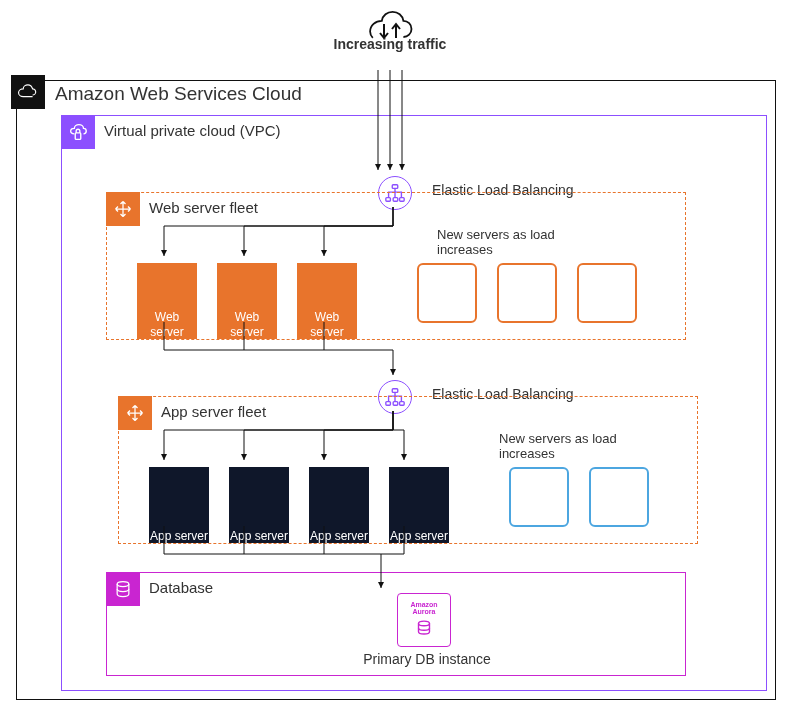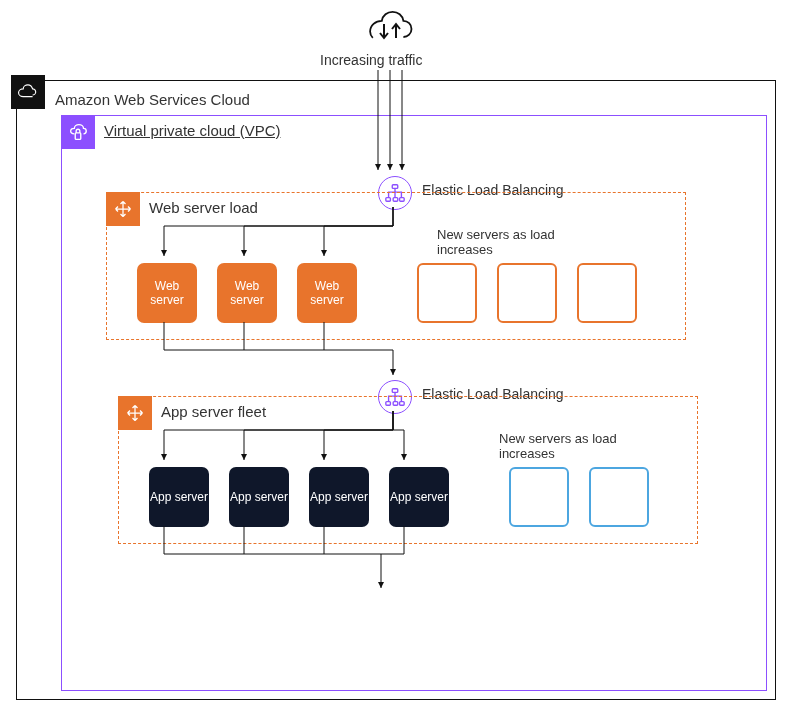--- a/index.html
+++ b/index.html
@@ -24,60 +24,60 @@
     pointer-events: none;
   }
   .cloud-icon {
     position: absolute;
     left: 350px; top: 0;
     width: 60px; height: 40px;
     text-align: center;
   }
   .inc-label {
     position: absolute;
-    left: 310px; top: 42px;
+    left: 310px; top: 26px;
     width: 140px;
-    text-align: left;
+    text-align: center;
+    font-weight: bold;
   }
   .aws-box {
     position: absolute;
     left: 6px; top: 70px;
     width: 760px; height: 620px;
     border: 1px solid #111;
   }
   .aws-badge {
     position: absolute;
     left: -6px; top: -6px;
     width: 34px; height: 34px;
     background: #111;
     display: flex; align-items: center; justify-content: center;
   }
   .aws-title {
     position: absolute;
-    left: 38px; top: 10px;
-    font-size: 15px;
+    left: 38px; top: 2px;
+    font-size: 19px;
   }
   .vpc-box {
     position: absolute;
     left: 44px; top: 34px;
     width: 706px; height: 576px;
     border: 1px solid #8C4FFF;
   }
   .vpc-badge {
     position: absolute;
     left: -1px; top: -1px;
     width: 34px; height: 34px;
     background: #8C4FFF;
     display:flex; align-items:center; justify-content:center;
   }
   .vpc-title {
     position: absolute;
     left: 42px; top: 6px;
     font-size: 15px;
-    text-decoration: underline;
   }
   .fleet-box {
     position: absolute;
     border: 1.5px dashed #E8742C;
   }
   .fleet-badge {
     position: absolute;
     left: -1px; top: -1px;
     width: 34px; height: 34px;
     background: #E8742C;
@@ -114,28 +114,29 @@
     border: 1.5px solid #8C4FFF;
     border-radius: 50%;
     background: #fff;
     display:flex;align-items:center;justify-content:center;
   }
   .elb1 { left: 316px; top: 60px; }
   .elb2 { left: 316px; top: 264px; }
   .elb-label {
     position: absolute;
     font-size: 14px;
+    margin-left: 10px;
   }
   .elb-label1 { left: 360px; top: 66px; }
   .elb-label2 { left: 360px; top: 270px; }
   .srv {
     position: absolute;
-    width: 60px; height: 60px;
-    border-radius: 7px;
-    display:flex;align-items:center;justify-content:center;
+    width: 60px; height: 76px;
+    border-radius: 0;
+    display:flex;align-items:flex-end;justify-content:center;
     text-align:center;
     color:#fff;
     font-size:12px;
     line-height:1.2;
   }
   .orange { background:#E8742C; }
   .blue { background:#0f172a; }
   .ghost {
     position:absolute;
     width:60px;height:60px;border-radius:6px;
@@ -207,21 +208,21 @@
           </svg>
       </div>
       <div class="elb-label elb-label1">Elastic Load Balancing</div>
 
       <div class="fleet-box web-fleet">
         <div class="fleet-badge">
           <svg width="20" height="20" viewBox="0 0 24 24">
               <path d="M12 3v18M3 12h18M12 3l-3 3M12 3l3 3M12 21l-3-3M12 21l3-3M3 12l3-3M3 12l3 3M21 12l-3-3M21 12l-3 3" stroke="#fff" stroke-width="1.5" fill="none"></path>
             </svg>
         </div>
-        <div class="fleet-title">Web server load</div>
+        <div class="fleet-title">Web server fleet</div>
         <div class="srv orange" style="left:30px;top:70px">
             <span>Web server</span>
           </div>
         <div class="srv orange" style="left:110px;top:70px">
             <span>Web server</span>
           </div>
         <div class="srv orange" style="left:190px;top:70px">
             <span>Web server</span>
           </div>
         <div class="ghost orange-b" style="left:310px;top:70px"></div>
@@ -258,20 +259,40 @@
             <span>App server</span>
           </div>
         <div class="srv blue" style="left:270px;top:70px">
             <span>App server</span>
           </div>
         <div class="ghost blue-b" style="left:390px;top:70px"></div>
         <div class="ghost blue-b" style="left:470px;top:70px"></div>
         <div class="new-label" style="left:380px;top:34px">New servers as load increases</div>
       </div>
 
+      <div class="db-box">
+        <div class="db-badge">
+          <svg width="20" height="20" viewBox="0 0 24 24">
+              <ellipse cx="12" cy="6" rx="7" ry="3" fill="none" stroke="#fff" stroke-width="1.5"></ellipse>
+              <path d="M5 6v12c0 1.7 3 3 7 3s7-1.3 7-3V6" fill="none" stroke="#fff" stroke-width="1.5"></path>
+              <path d="M5 12c0 1.7 3 3 7 3s7-1.3 7-3" fill="none" stroke="#fff" stroke-width="1.5"></path>
+            </svg>
+        </div>
+        <div class="db-title">Database</div>
+        <div class="aurora">
+          <span>Amazon</span>
+          <span>Aurora</span>
+          <svg width="22" height="22" viewBox="0 0 24 24" style="margin-top:2px">
+              <ellipse cx="12" cy="7" rx="6" ry="2.5" fill="none" stroke="#C925D1" stroke-width="1.5"></ellipse>
+              <path d="M6 7v9c0 1.4 2.7 2.5 6 2.5s6-1.1 6-2.5V7" fill="none" stroke="#C925D1" stroke-width="1.5"></path>
+              <path d="M6 12c0 1.4 2.7 2.5 6 2.5s6-1.1 6-2.5" fill="none" stroke="#C925D1" stroke-width="1.5"></path>
+            </svg>
+        </div>
+        <div class="aurora-label">Primary DB instance</div>
+      </div>
 
     </div>
   </div>
 
   <svg class="arrows">
     <defs>
       <marker id="ah" markerWidth="8" markerHeight="8" refX="6" refY="3" orient="auto">
         <path d="M0,0 L6,3 L0,6 Z" fill="#111"></path>
       </marker>
     </defs>

